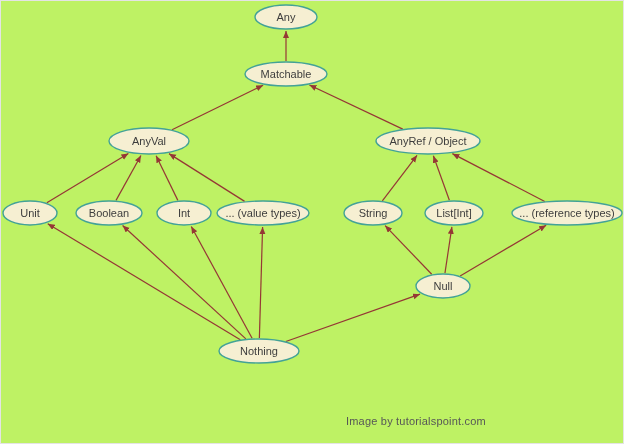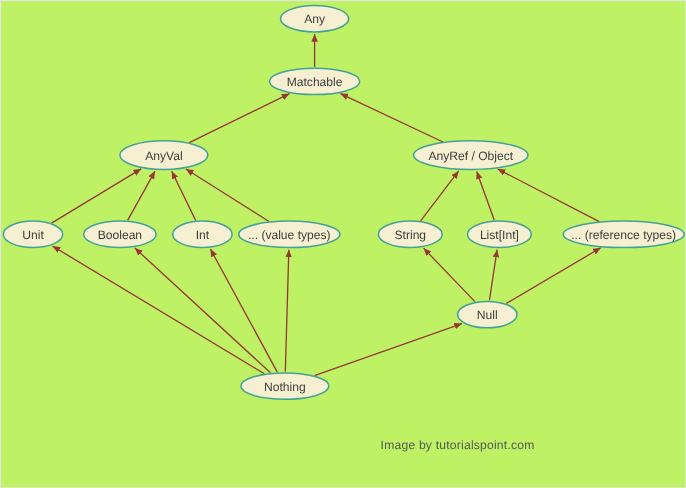--- a/index.html
+++ b/index.html
@@ -19,21 +19,21 @@
   }
   #diagram-svg {
     position: absolute;
     left: 0;
     top: 0;
     display: block;
   }
   .caption {
     position: absolute;
     left: 345px;
-    top: 398px;
+    top: 414px;
     font-size: 11px;
     color: #575757;
     letter-spacing: 0.2px;
   }
 </style>
 </head>
 <body>
 
 <div id="stage">
   <svg id="diagram-svg" width="624" height="444" viewBox="0 0 624 444">

